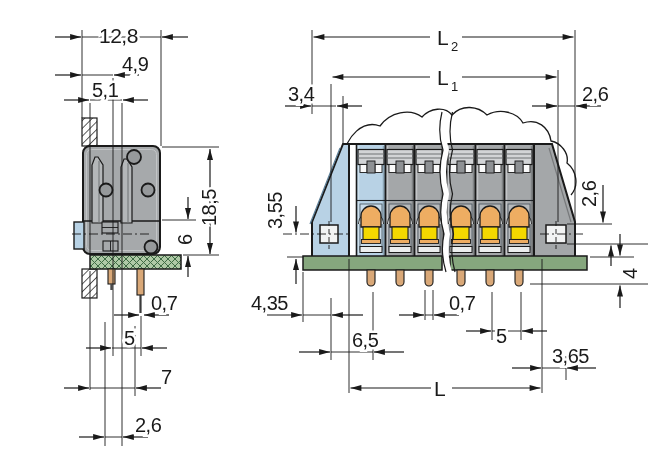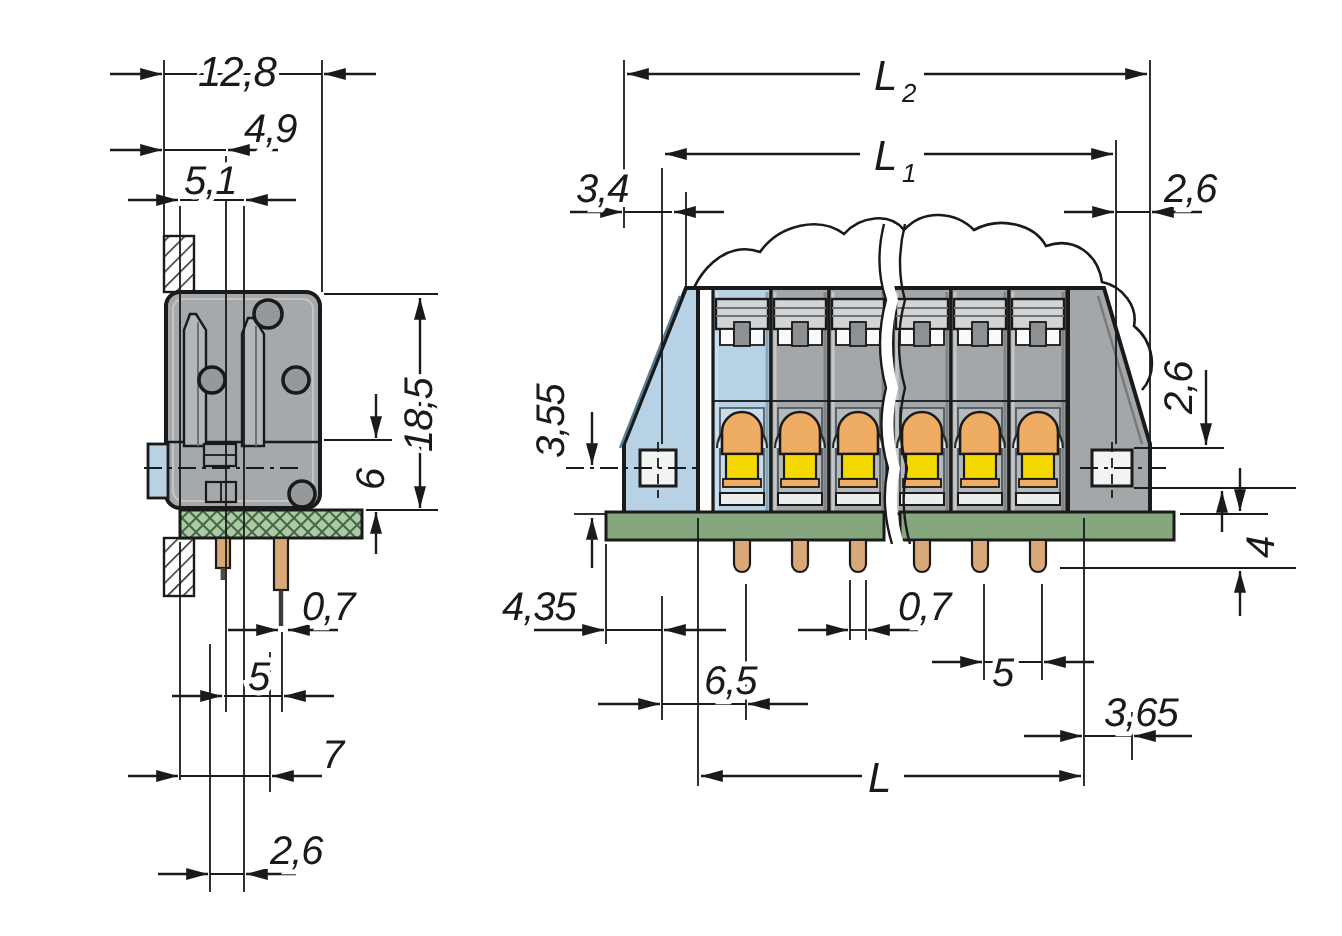--- a/index.html
+++ b/index.html
@@ -1,16 +1,16 @@
 <!DOCTYPE html>
 <html><head>
 <meta charset="utf-8">
 <style>
   html,body{margin:0;padding:0;background:#fff;}
-  .stage{width:671px;height:468px;background:#fff;position:relative;overflow:hidden;font-style:italic;}
+  .stage{width:671px;height:468px;background:#fff;position:relative;overflow:hidden;}
   svg{display:block;}
   text.dim{
     font-family:"Liberation Sans", sans-serif;
     font-size:20px;
     fill:#1a1a1a;
     paint-order:stroke;
     stroke:#ffffff;
     stroke-width:5px;
     letter-spacing:-0.5px;
   }

